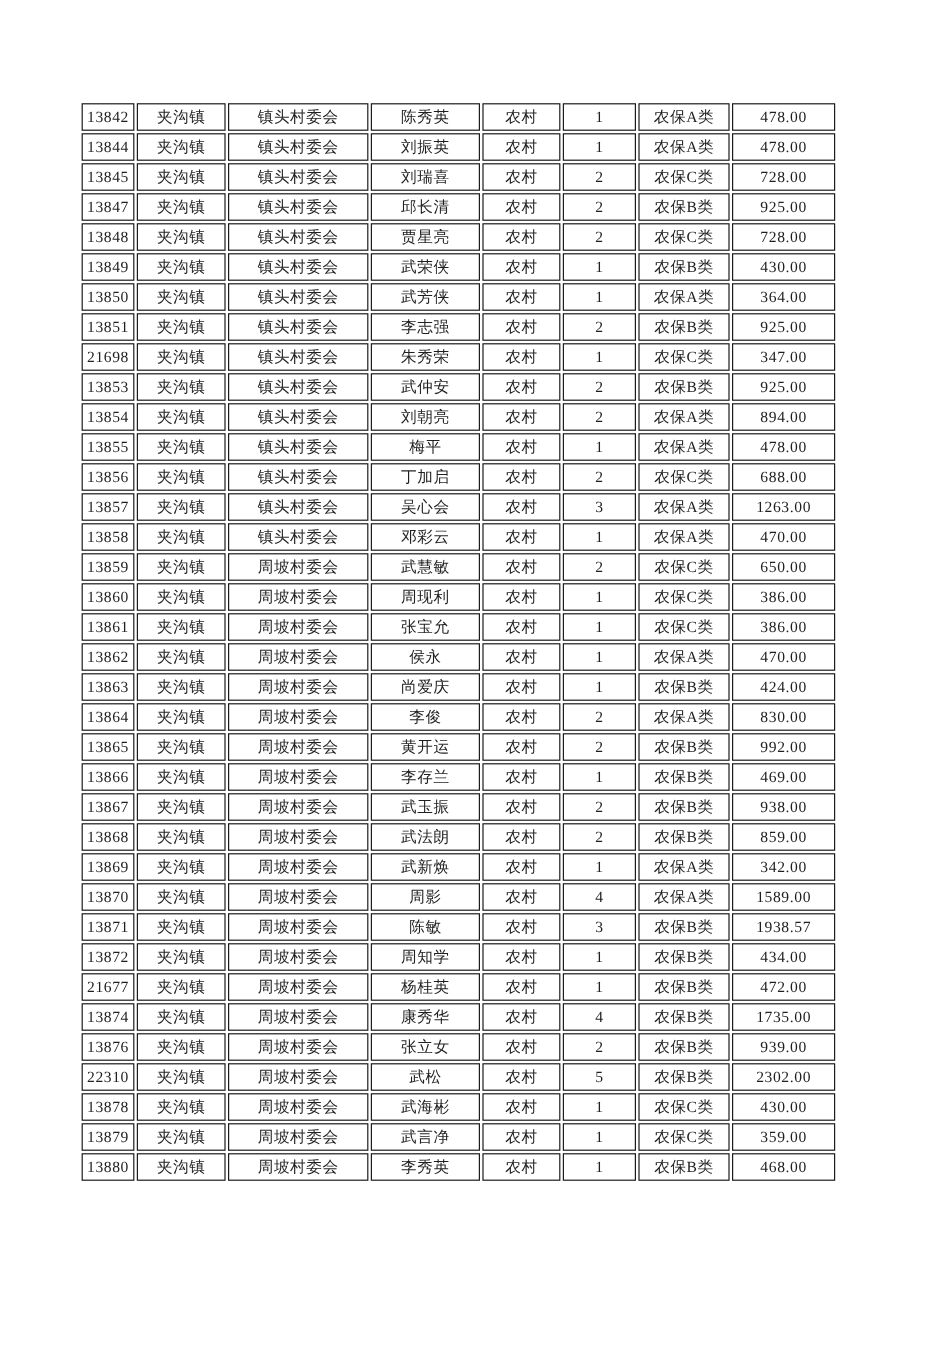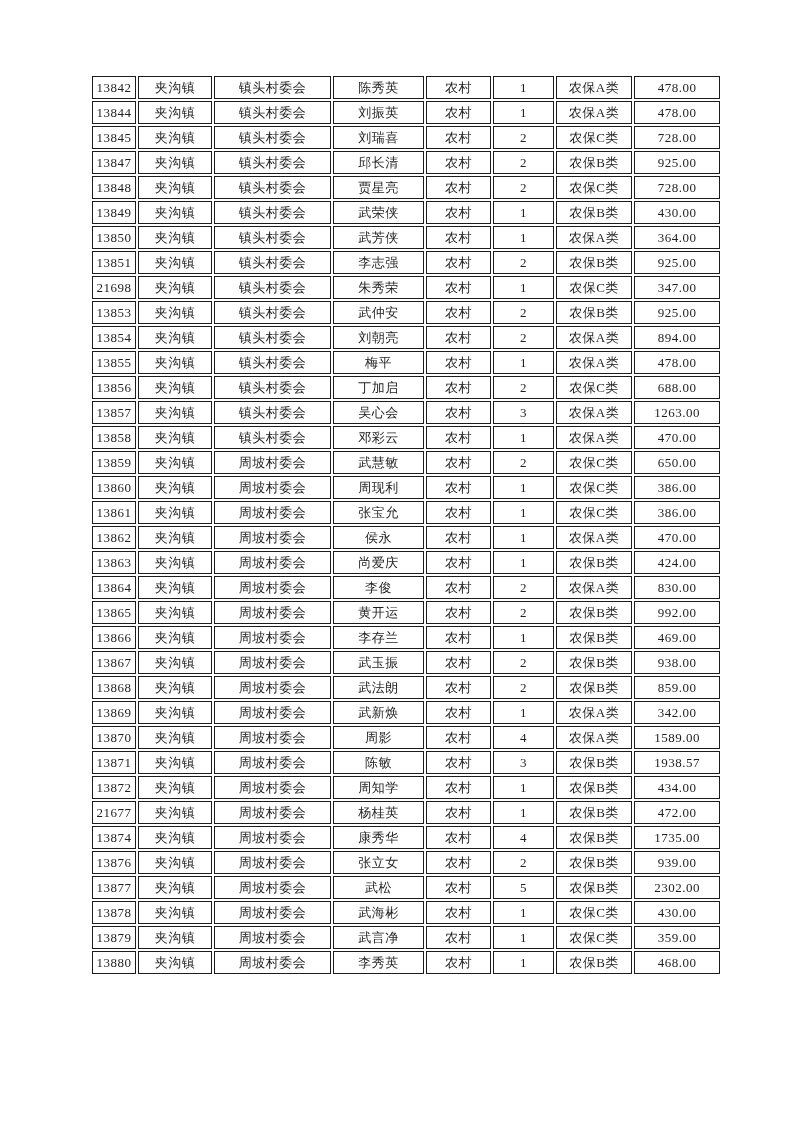--- a/index.html
+++ b/index.html
@@ -11,26 +11,25 @@
     position: relative;
     width: 793px;
     height: 1122px;
     background: #ffffff;
     overflow: hidden;
     font-family: "Liberation Serif", "DejaVu Serif", serif;
   }
   table.records {
     position: absolute;
     left: 66px;
-    top: 74px;
+    top: 84px;
     width: 632px;
     border-collapse: separate;
     border-spacing: 2px;
     table-layout: fixed;
-    margin-left: 24px;
   }
   table.records td {
     box-sizing: border-box;
     height: 23px;
     border: 1px solid #1c1c1c;
     text-align: center;
     vertical-align: middle;
     font-size: 13px;
     line-height: 20px;
     color: #1f1f1f;
@@ -379,21 +378,21 @@
           <td>13876</td>
           <td>夹沟镇</td>
           <td>周坡村委会</td>
           <td>张立女</td>
           <td>农村</td>
           <td>2</td>
           <td>农保B类</td>
           <td>939.00</td>
         </tr>
         <tr>
-          <td>13877</td>
+          <td>22310</td>
           <td>夹沟镇</td>
           <td>周坡村委会</td>
           <td>武松</td>
           <td>农村</td>
           <td>5</td>
           <td>农保B类</td>
           <td>2302.00</td>
         </tr>
         <tr>
           <td>13878</td>

